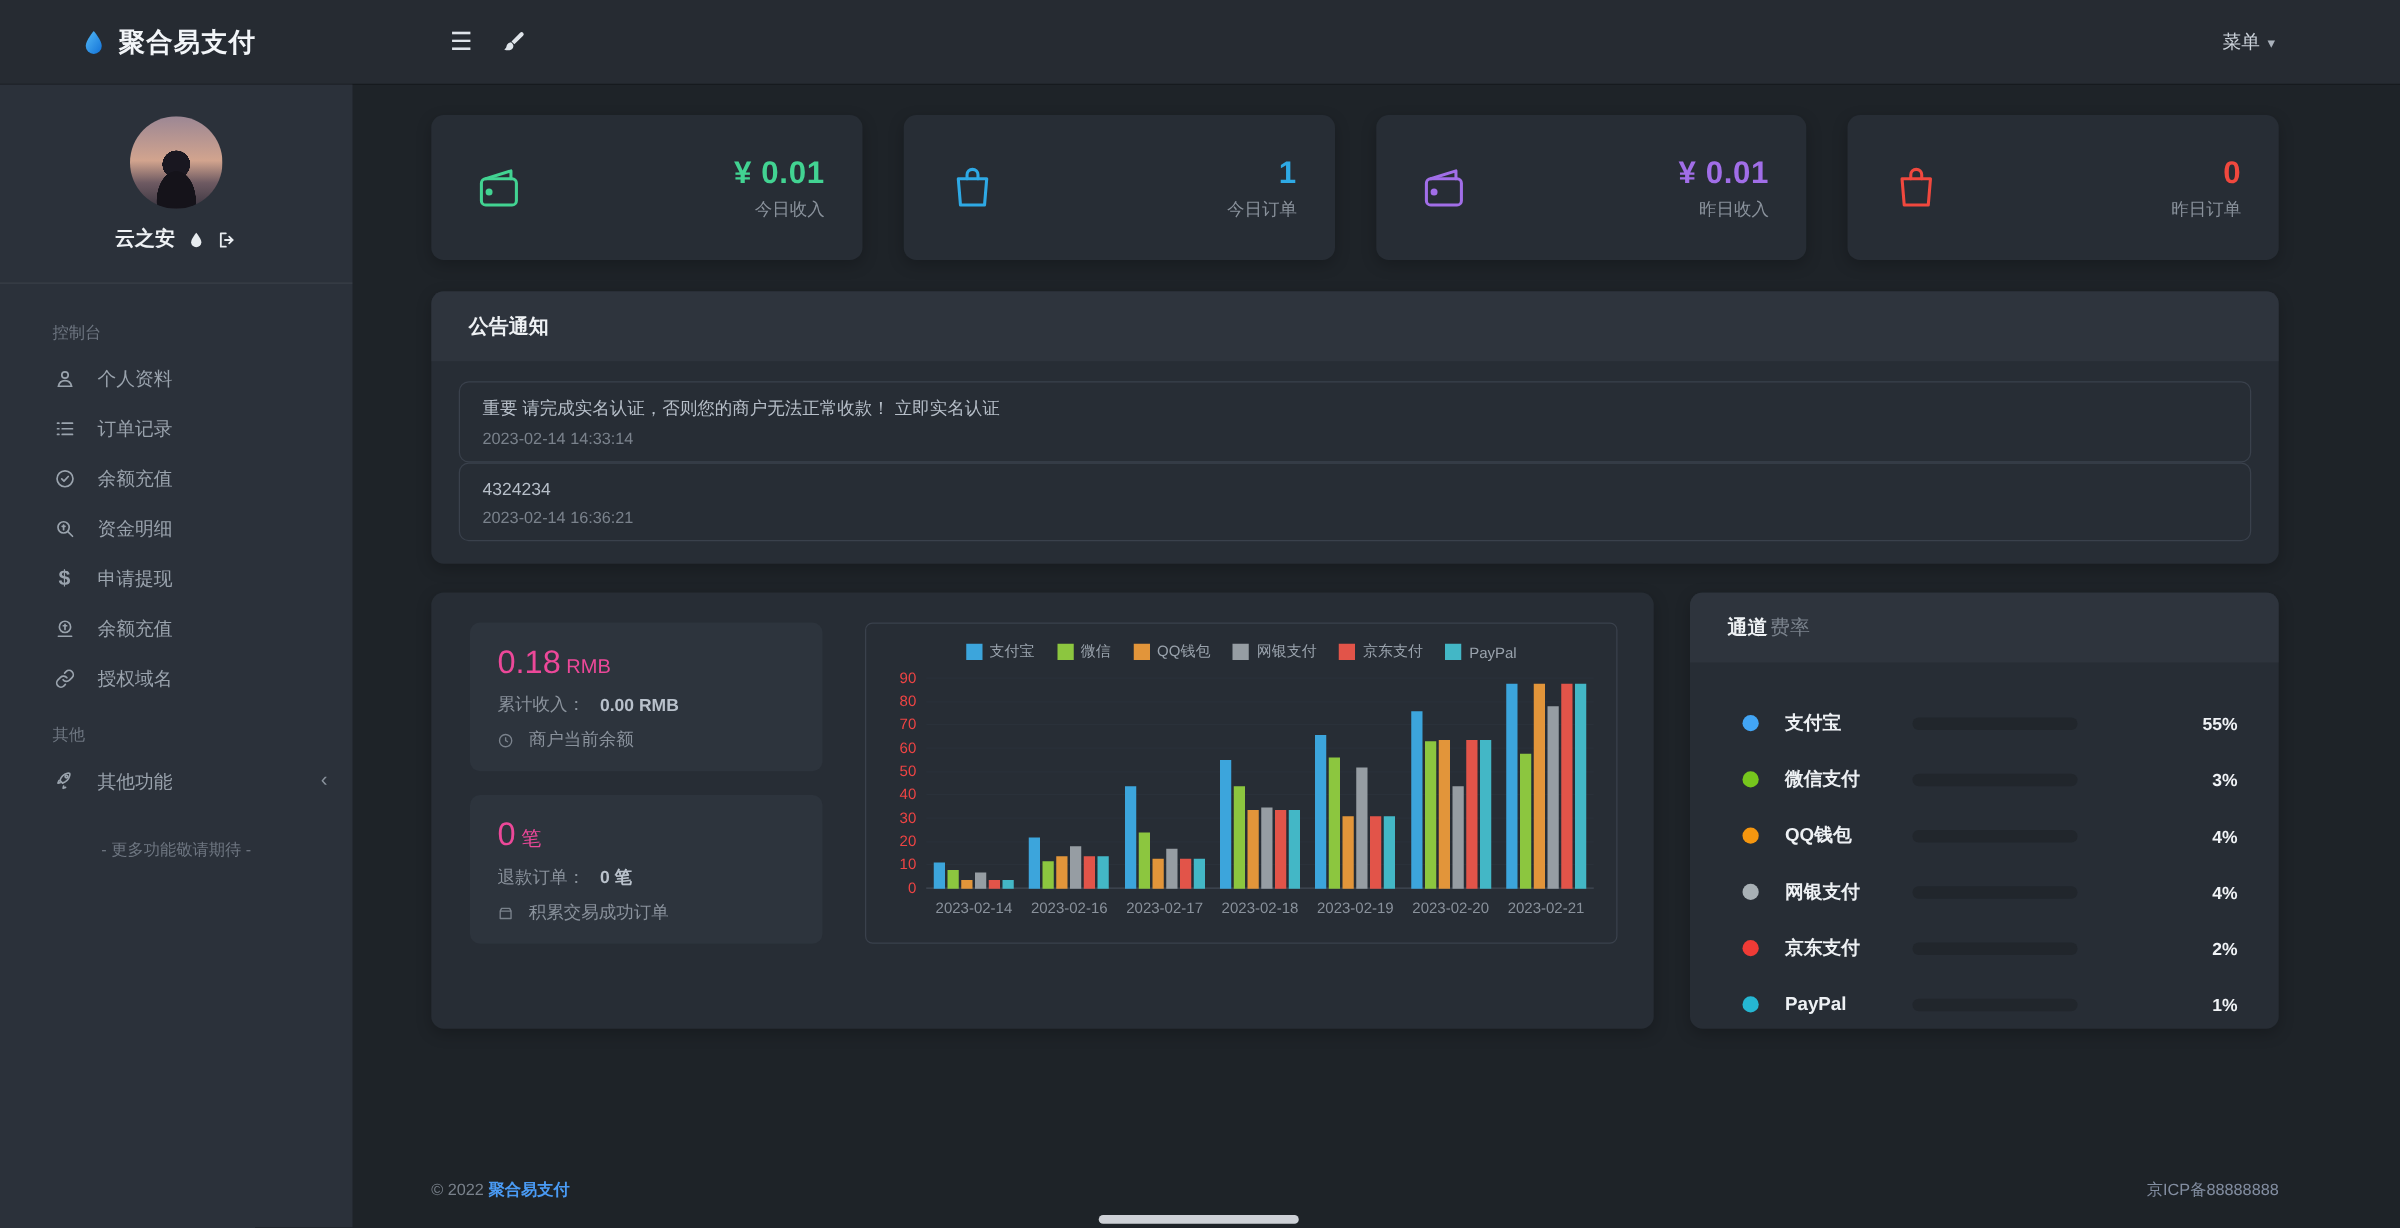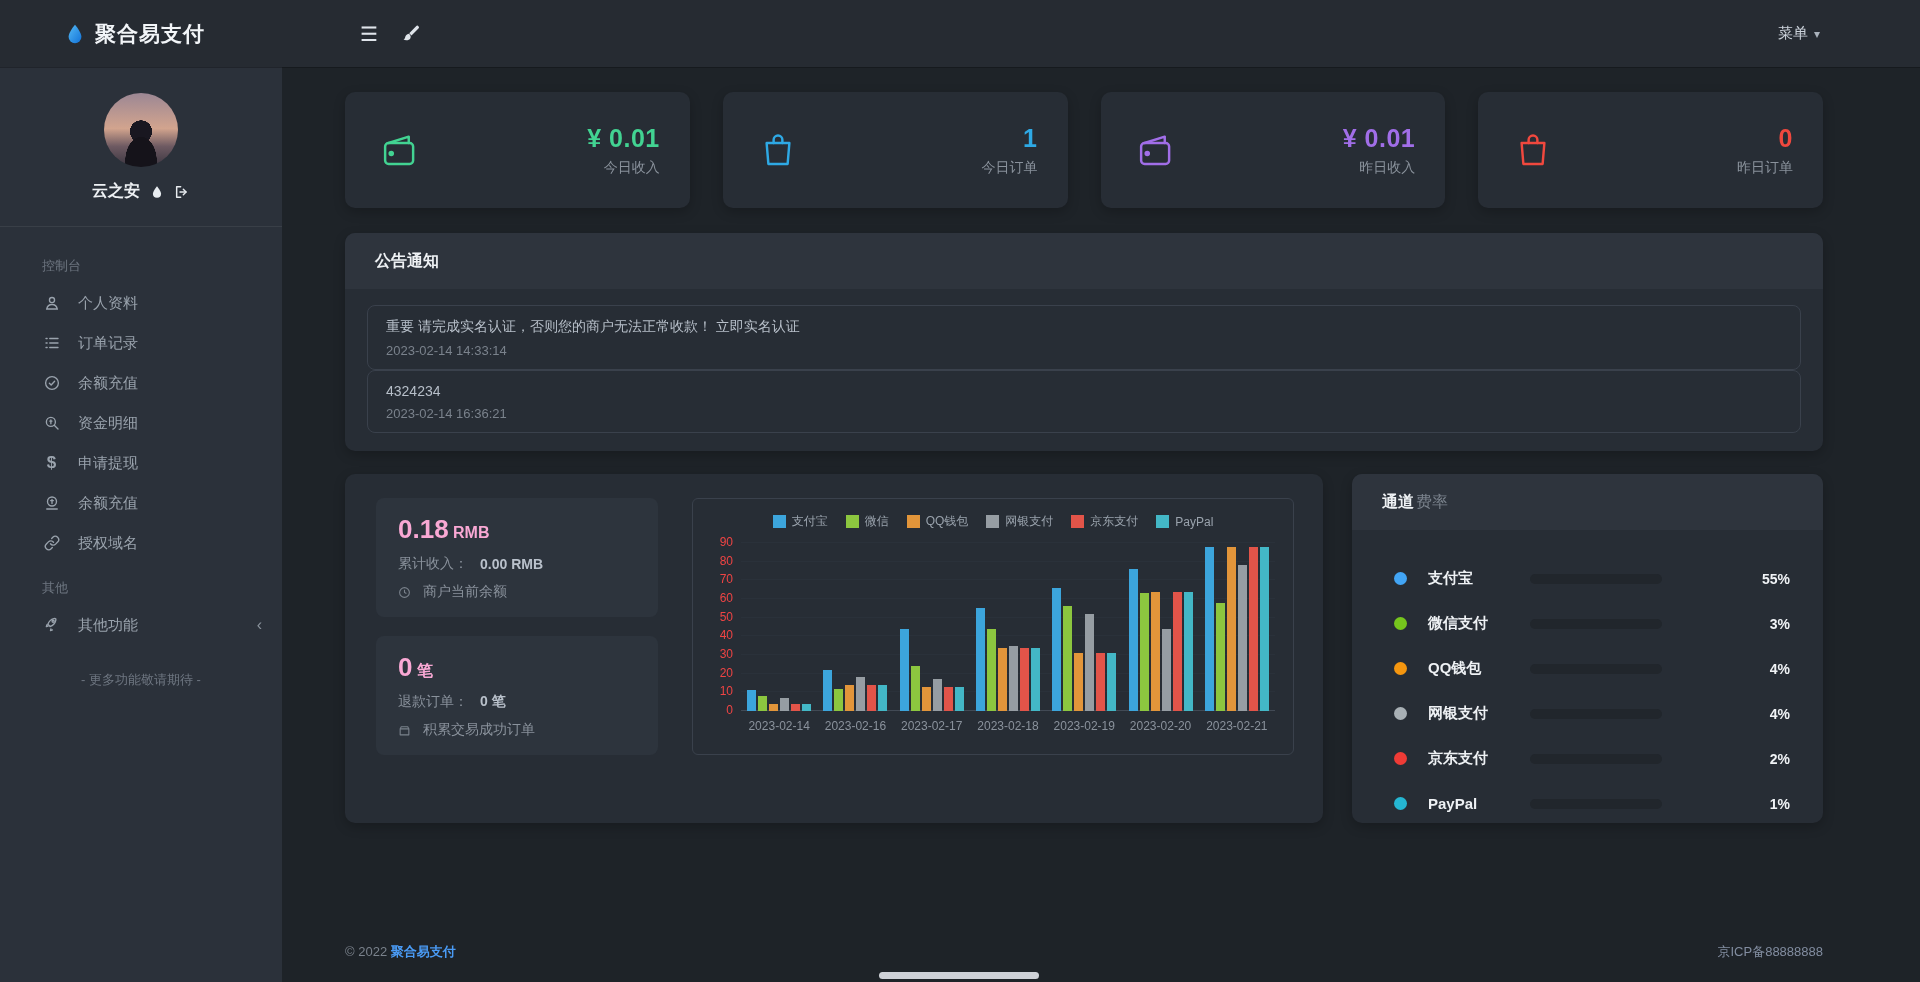--- a/index.html
+++ b/index.html
@@ -87,21 +87,21 @@
     border:1px solid #3a414c; border-radius:8px; padding:12px 18px 11px;
   }
   .ann-text { font-size:14px; color:#b7bfc9; }
   .ann-time { font-size:13px; color:#7a828c; margin-top:7px; }
 
   .panels-row { margin-top:23px; display:flex; gap:29px; }
   .stats-panel { width:978px; height:349px; }
   .stats-body { display:flex; gap:34px; padding:24px 29px 23px 31px; }
   .stat-col { width:282px; display:flex; flex-direction:column; gap:19px; }
   .inner-box { background:#2d343d; border-radius:8px; padding:16px 22px; }
-  .ib-value { font-size:26px; font-weight:bold; color:#f9a8d4; }
+  .ib-value { font-size:26px; font-weight:normal; color:#ec4899; }
   .ib-unit { font-size:16px; }
   .ib-line { margin-top:10px; font-size:14px; color:#8a929c; display:flex; align-items:center; gap:12px; }
   .ib-line b { color:#b9c1cb; }
   .ib-line .mini-ic { color:#7a828c; }
 
   .chart-box { flex:1; border:1px solid #3a414c; border-radius:6px; padding:14px 18px 12px; }
   .chart-legend { display:flex; justify-content:center; gap:18px; margin-bottom:13px; }
   .legend-item { display:flex; align-items:center; gap:6px; font-size:12px; color:#9aa3ad; }
   .legend-swatch { width:13px; height:13px; }
   .chart-grid { display:grid; grid-template-columns:30px 1fr; }

